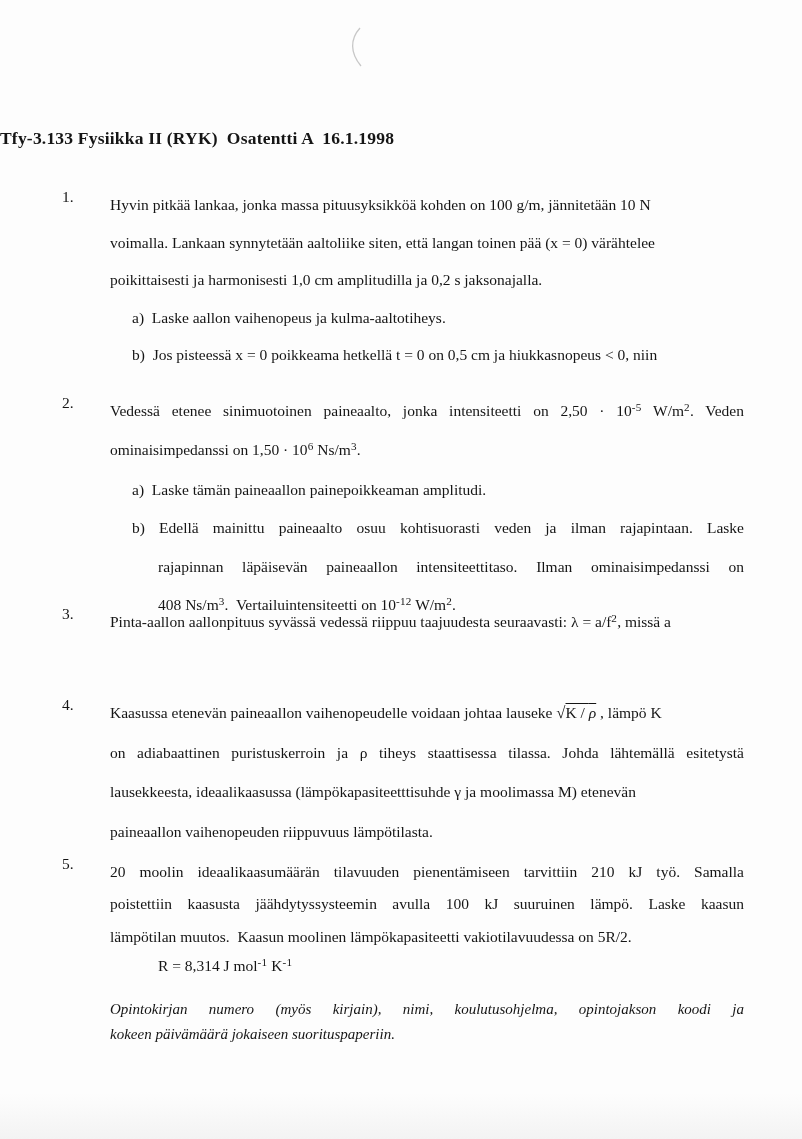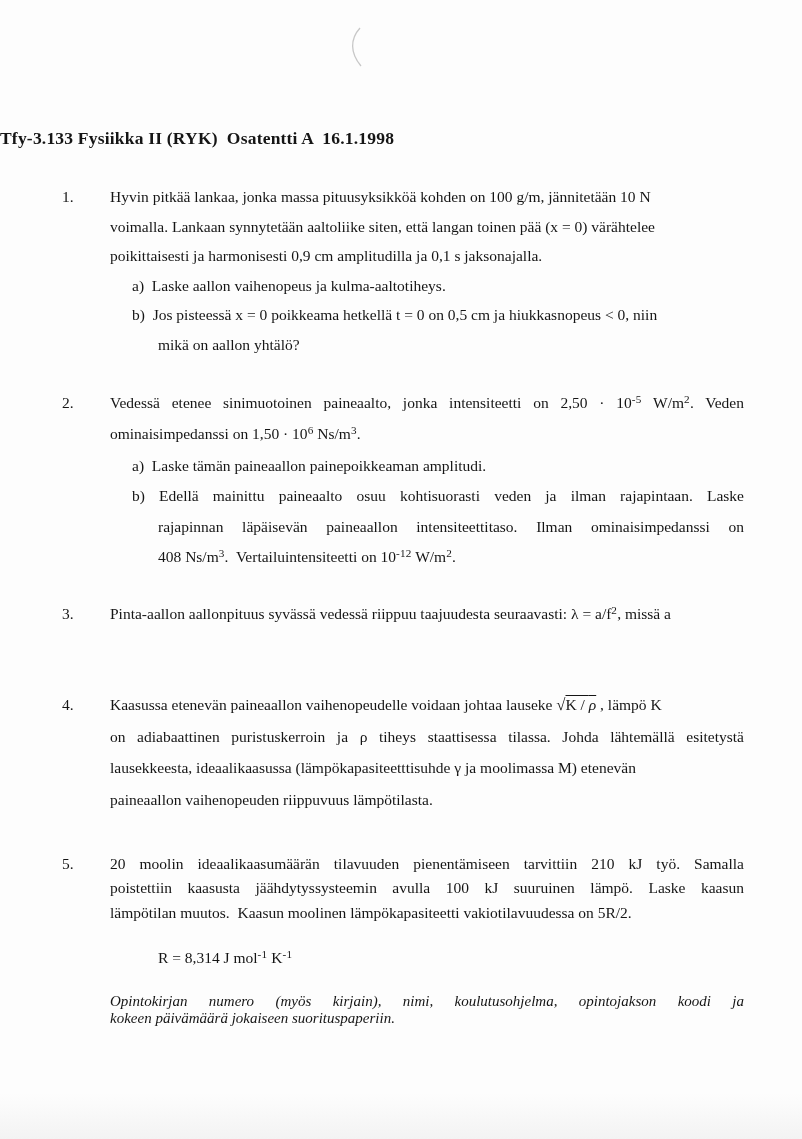--- a/index.html
+++ b/index.html
@@ -12,21 +12,21 @@
     overflow:hidden;
   }
   .title{
     position:absolute;top:128px;left:0;width:100%;
     font-weight:bold;font-size:17.5px;
     white-space:pre;letter-spacing:.2px;
   }
   .q{position:absolute;left:0;width:802px;}
   .num{position:absolute;left:62px;top:0;font-size:15.5px;}
   .qbody{margin-left:110px;margin-right:58px;font-size:15.5px;}
-  .line{white-space:pre;}
+  .line{white-space:pre;margin-top:8px;}
   .k-sub{margin-left:22px;}
   .k-subcont{margin-left:48px;}
   .jfull{white-space:normal;text-align:justify;text-align-last:justify;}
   .sup{font-size:.72em;position:relative;top:-.45em;letter-spacing:.02em;}
   .rad{font-size:1.08em;}
   .radbar{text-decoration:overline;}
   .it{font-style:italic;}
   .radbar.it{text-decoration:overline;font-style:italic;}
   .const-line{position:absolute;left:0;width:802px;padding-left:48px;}
   .footer{position:absolute;left:0;width:802px;font-style:italic;}
@@ -43,24 +43,23 @@
   </svg>
 
   <div class="title">Tfy-3.133 Fysiikka II (RYK)  Osatentti A  16.1.1998</div>
 
   <div id="questions">
       <div class="q" style="top: 182px; line-height: 29.5px;">
         <span class="num">1.</span>
         <div class="qbody">
           <div class="line k-body"><span>Hyvin pitkää lankaa, jonka massa pituusyksikköä kohden on 100 g/m, jännitetään 10 N</span></div>
           <div class="line k-body"><span>voimalla. Lankaan synnytetään aaltoliike siten, että langan toinen pää (x = 0) värähtelee</span></div>
-          <div class="line k-body"><span>poikittaisesti ja harmonisesti 0,9 cm amplitudilla ja 0,1 s jaksonajalla.</span></div>
+          <div class="line k-body"><span>poikittaisesti ja harmonisesti 1,0 cm amplitudilla ja 0,2 s jaksonajalla.</span></div>
           <div class="line k-sub"><span>a)  Laske aallon vaihenopeus ja kulma-aaltotiheys.</span></div>
           <div class="line k-sub"><span>b)  Jos pisteessä x = 0 poikkeama hetkellä t = 0 on 0,5 cm ja hiukkasnopeus &lt; 0, niin</span></div>
-          <div class="line k-subcont"><span>mikä on aallon yhtälö?</span></div>
         </div>
       </div>
       <div class="q" style="top: 388px; line-height: 30.4px;">
         <span class="num">2.</span>
         <div class="qbody">
           <div class="line k-body jfull"><span>Vedessä etenee sinimuotoinen paineaalto, jonka intensiteetti on 2,50 · 10</span><span class="sup">-5</span><span> W/m</span><span class="sup">2</span><span>.  Veden</span></div>
           <div class="line k-body"><span>ominaisimpedanssi on 1,50 · 10</span><span class="sup">6</span><span> Ns/m</span><span class="sup">3</span><span>.</span></div>
           <div class="line k-sub"><span>a)  Laske tämän paineaallon painepoikkeaman amplitudi.</span></div>
           <div class="line k-sub jfull"><span>b)  Edellä mainittu paineaalto osuu kohtisuorasti veden ja ilman rajapintaan.  Laske</span></div>
           <div class="line k-subcont jfull"><span>rajapinnan läpäisevän paineaallon intensiteettitaso.  Ilman ominaisimpedanssi on</span></div>

